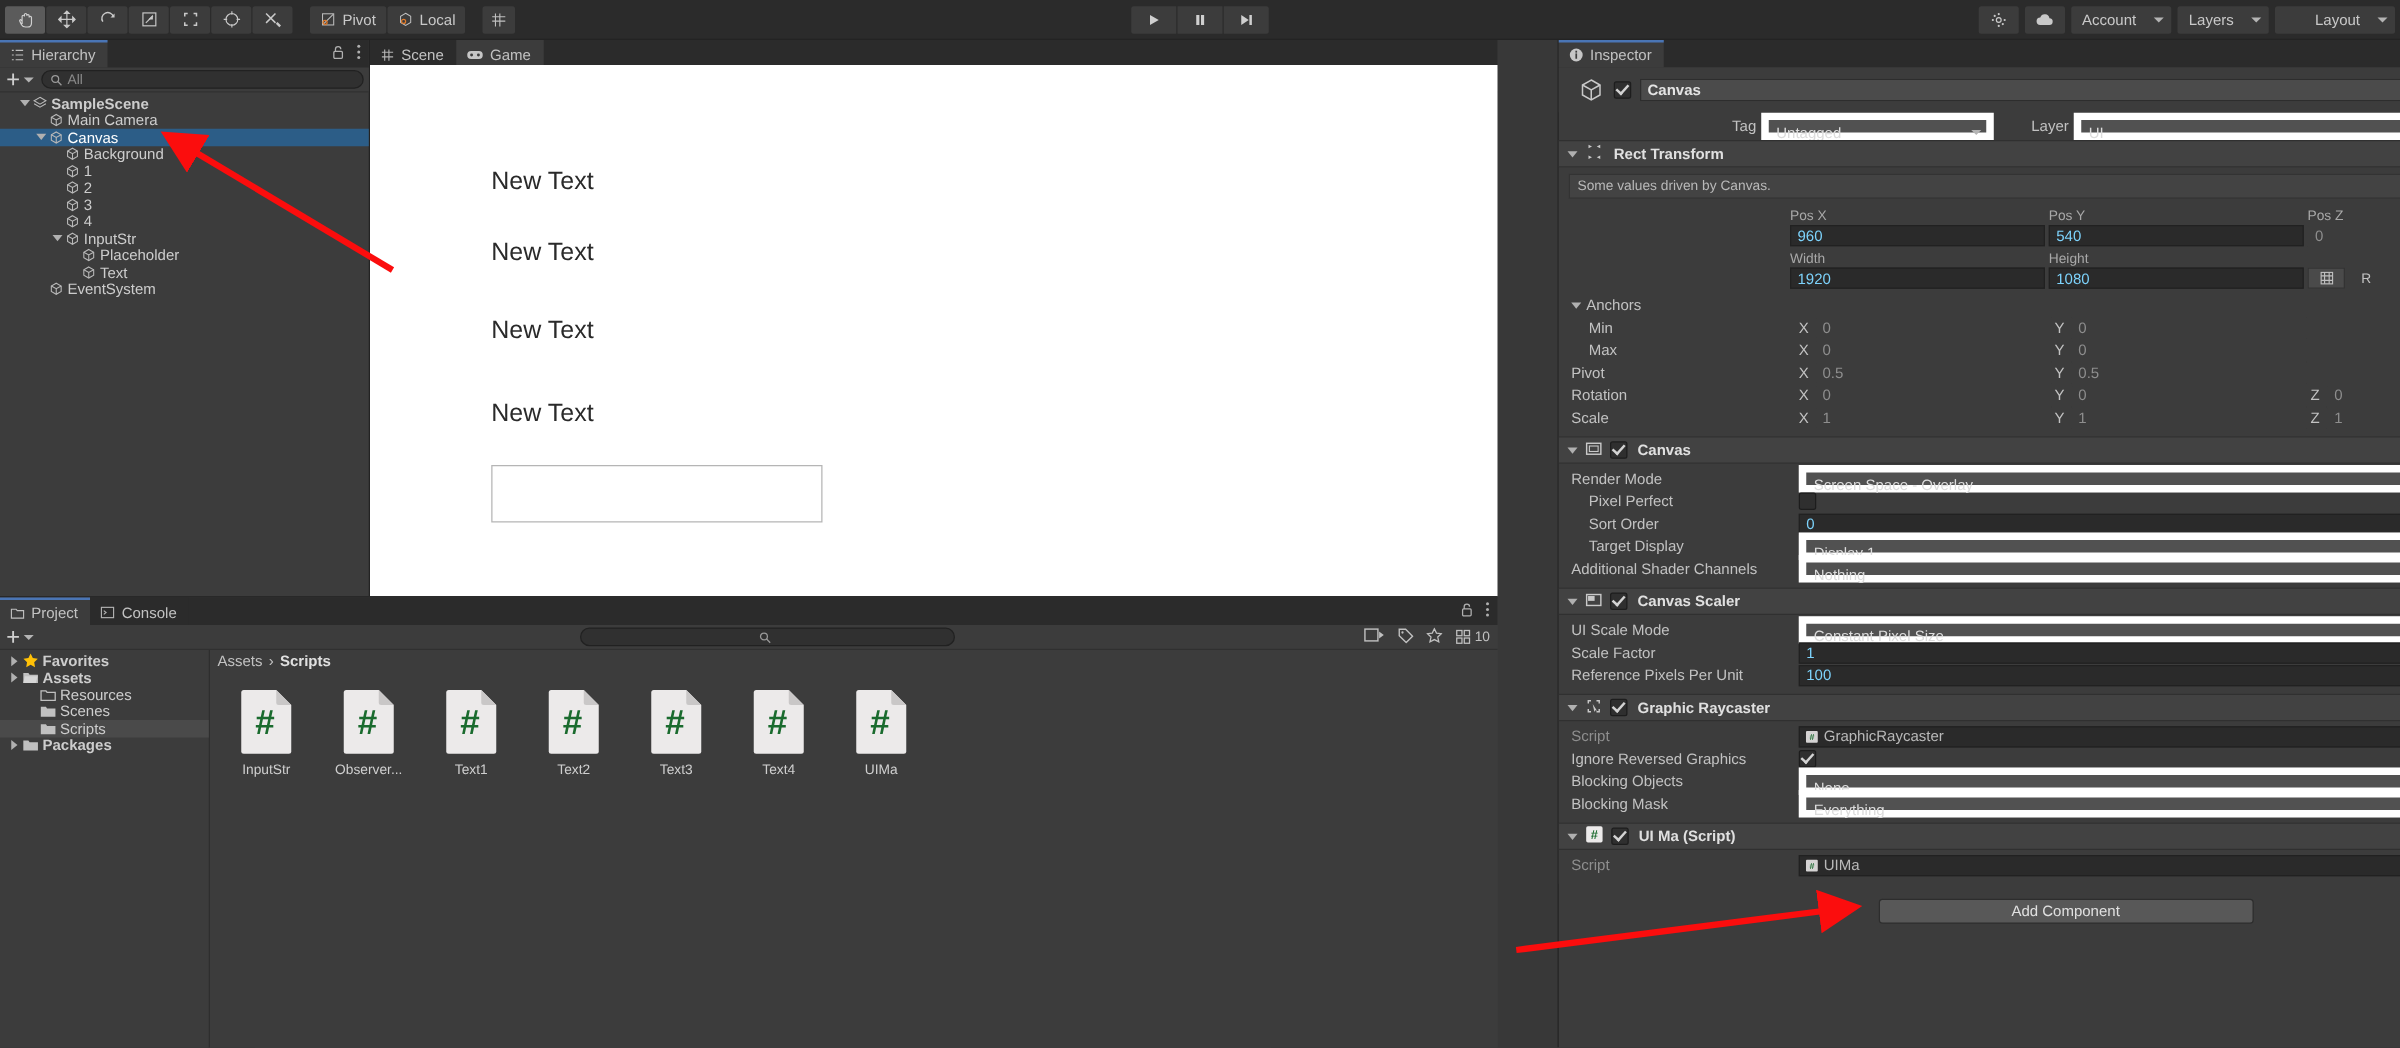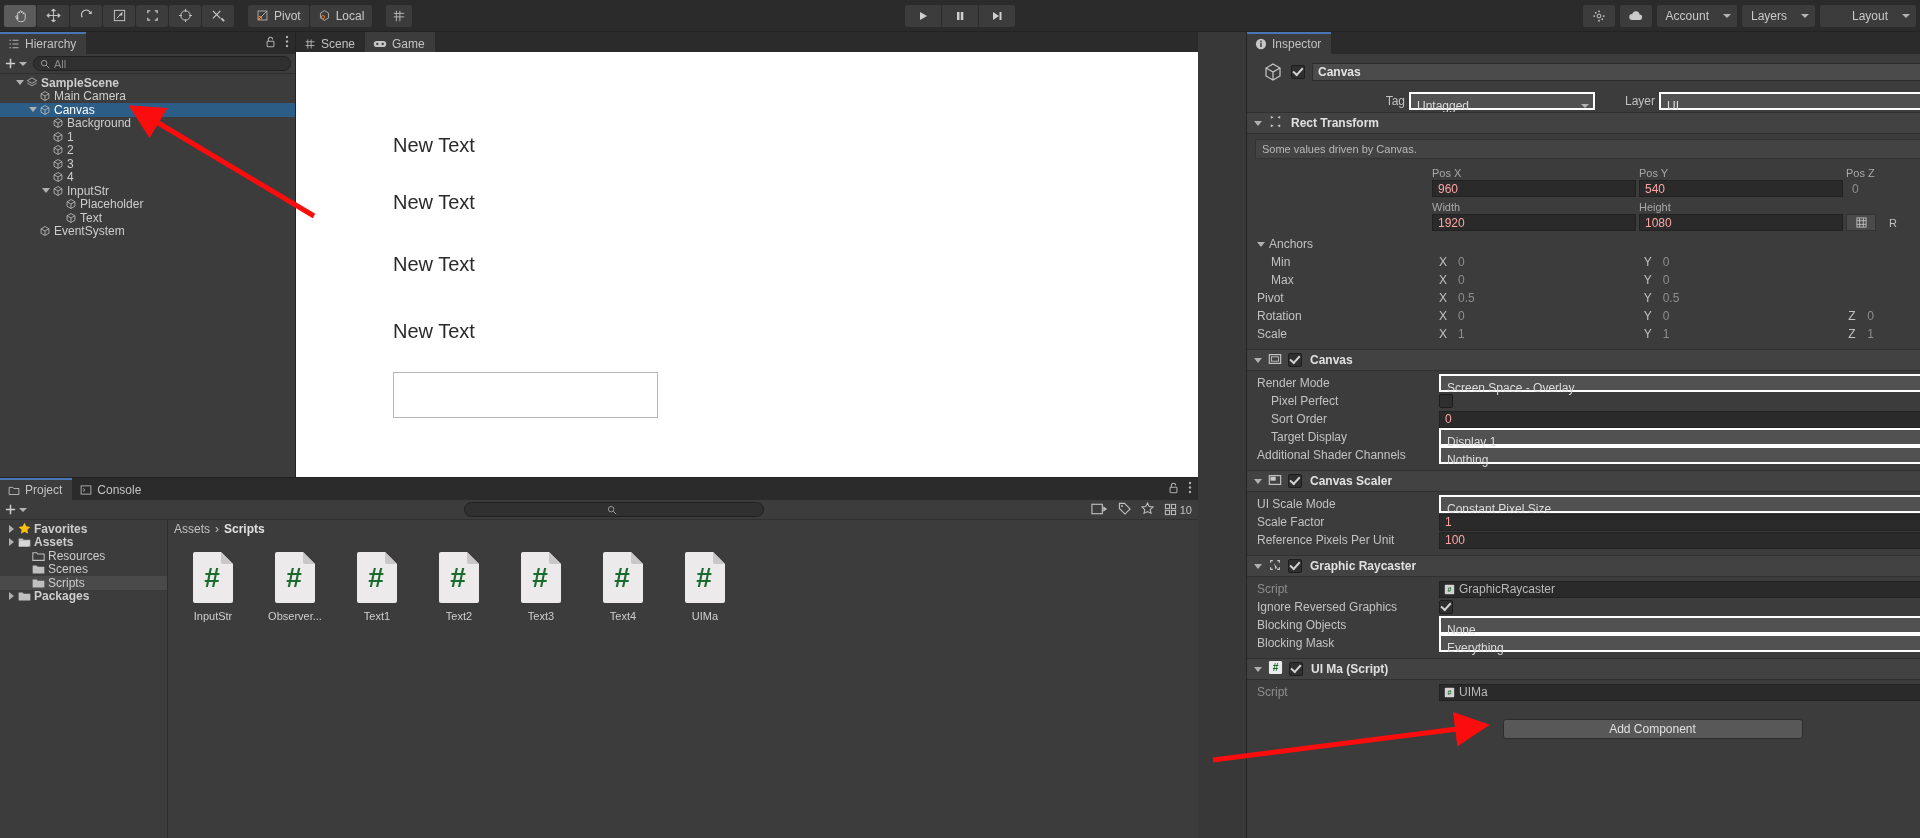--- a/index.html
+++ b/index.html
@@ -150,21 +150,21 @@
     flex: 1; height: 18px; background: #4b4b4b; border: 1px solid #2d2d2d;
     margin-left: 7px; padding: 0 5px; display: flex; align-items: center;
     font-weight: bold; font-size: 12px; color: #e4e4e4;
   }
   .static-grp { display: flex; align-items: center; gap: 16px; margin-left: 8px; font-size: 12px; flex-direction: column; }
   .tag-row {
     height: 22px; display: flex; align-items: center; padding: 0 8px; gap: 4px; font-size: 12px;
   }
   .lbl-r { text-align: right; color: #c2c2c2; }
   .dropdown {
-    height: 18px; background: #515151; border: 2px solid #ffffff;
+    height: 18px; background: #515151; border: 6px solid #ffffff;
     display: flex; align-items: center; justify-content: space-between;
     padding: 10px 4px 0 6px; font-size: 12px; color: #dcdcdc; gap: 24px;
   }
   .comp-header {
     height: 22px; background: #424242; border-top: 1px solid #303030;
     border-bottom: 1px solid #303030;
     display: flex; align-items: center; padding: 0 7px; gap: 6px; position: relative;
   }
   .comp-title { font-weight: bold; font-size: 12px; color: #e0e0e0; margin-left: 2px; }
   .comp-icons { position: absolute; right: 7px; display: flex; align-items: center; gap: 11px; color: #c0c0c0; }
@@ -172,21 +172,21 @@
   .helpbox {
     margin: 2px 8px 6px 8px; min-height: 20px; background: #434343;
     border: 1px solid #333; font-size: 11px; color: #b9b9b9;
     display: flex; align-items: center; padding: 0 6px;
   }
   .prow { height: 18px; display: flex; align-items: center; padding: 0 8px 0 10px; font-size: 12px; }
   .prow .plabel { width: 182px; color: #c2c2c2; flex: none; }
   .prow .plabel.ind { padding-left: 14px; }
   .field {
     height: 17px; background: #2a2a2a; border: 1px solid #212121;
-    display: flex; align-items: center; padding: 0 5px; font-size: 12px; color: #fca5a5;
+    display: flex; align-items: center; padding: 0 5px; font-size: 12px; color: #7dd3fc;
   }
   .field.ghost { background: #3c3c3c; border-color: #3c3c3c; color: #8e8e8e; }
   .xyz { display: flex; align-items: center; gap: 3px; flex: 1; }
   .xyz-cell { display: flex; align-items: center; gap: 4px; flex: 1; }
   .xyz-cell .ax { color: #c2c2c2; width: 9px; font-size: 12px; }
   .rt-col { flex: 1; }
   .rt-lbl { font-size: 11px; color: #a8a8a8; height: 15px; display: flex; align-items: center; }
   .anchor-preset {
     width: 38px; height: 34px; background: #3c3c3c; border: 1px solid #2d2d2d;
     display: flex; align-items: center; justify-content: center;

